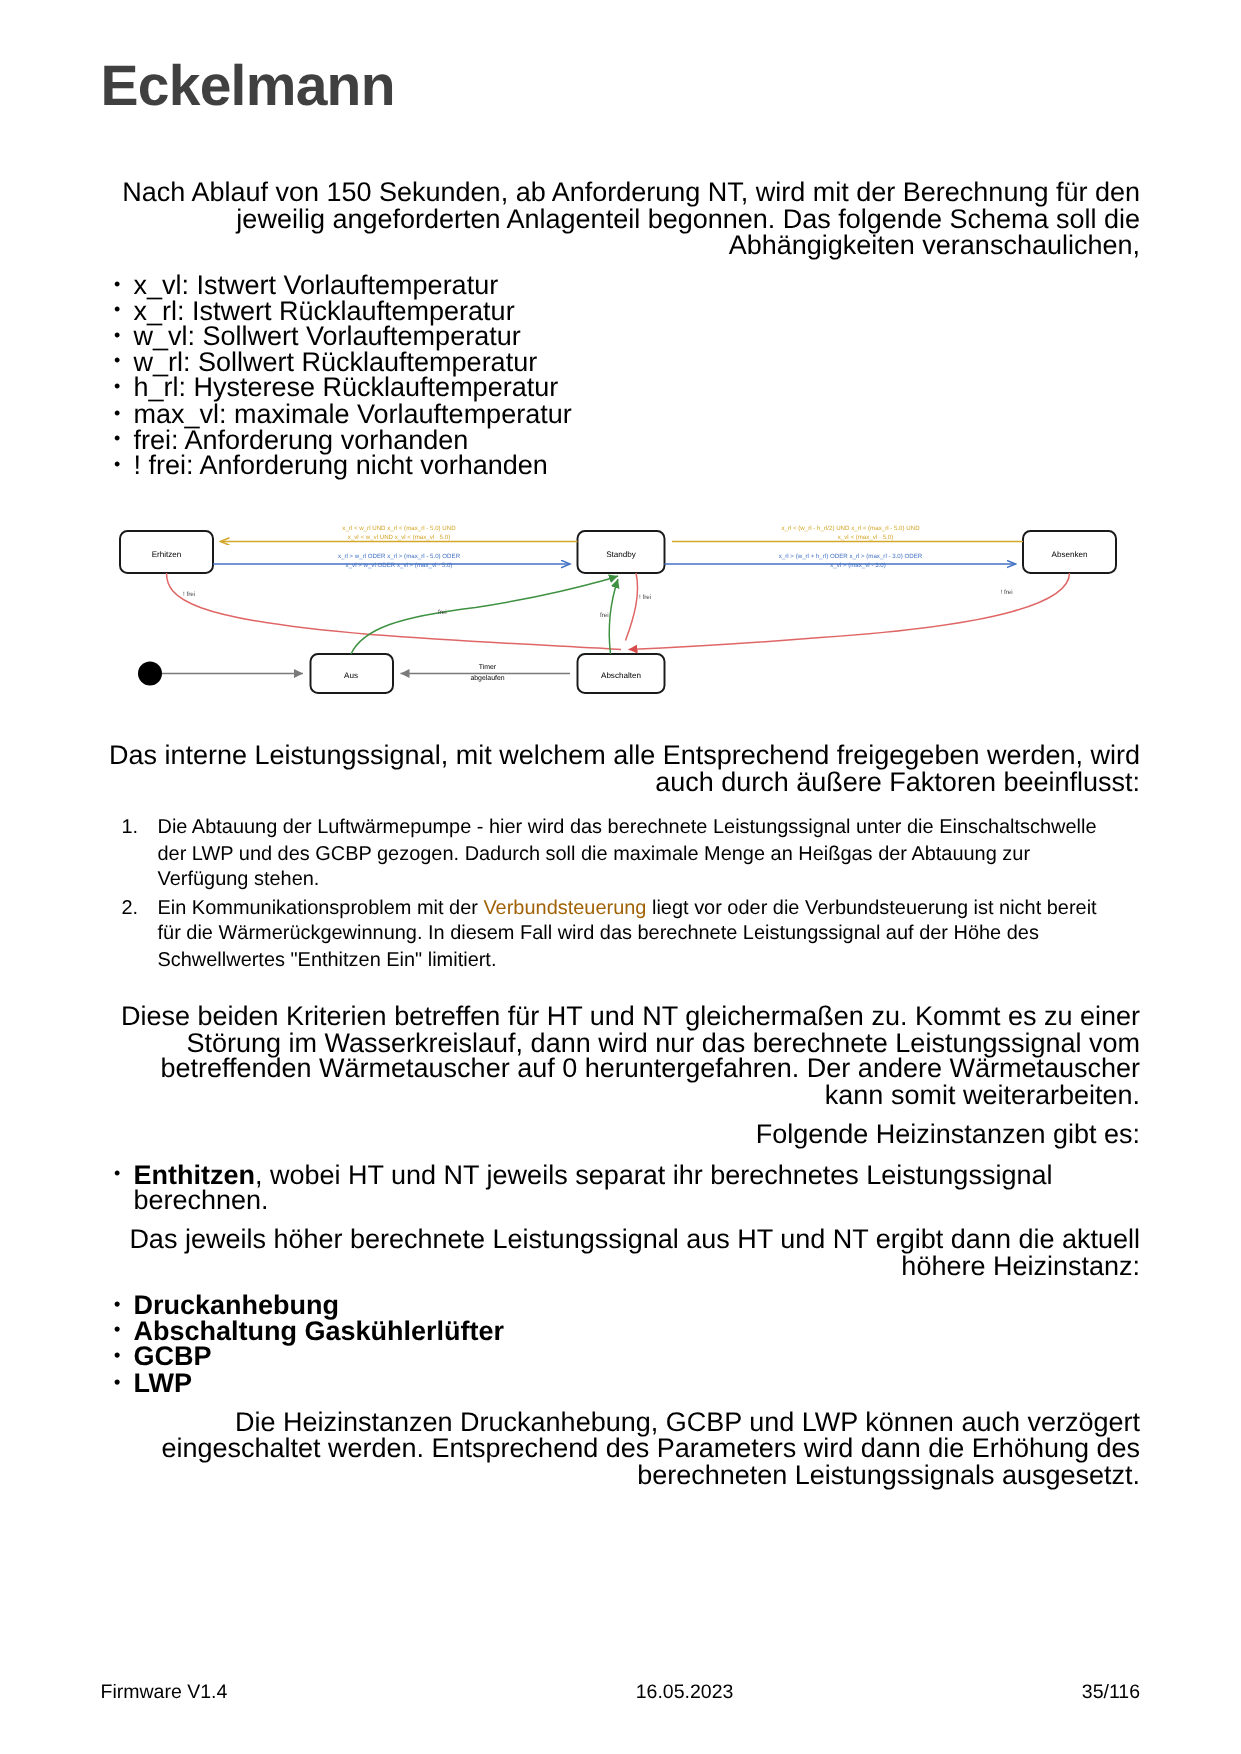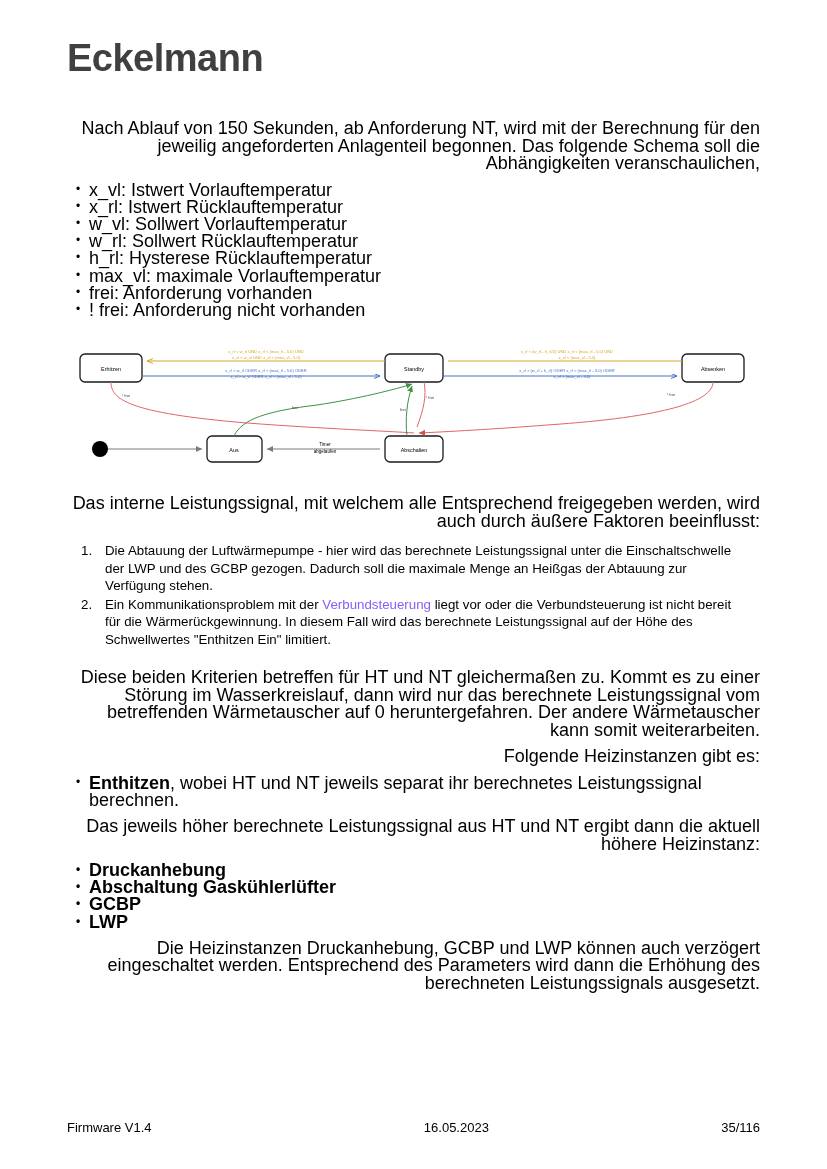--- a/index.html
+++ b/index.html
@@ -79,21 +79,21 @@
     position: relative;
     margin-bottom: 1px;
   }
   ol.numbers > li::before {
     counter-increment: itm;
     content: counter(itm) ".";
     position: absolute;
     left: 2px;
     top: 0;
   }
-  .link { color: #8b5cf6; }
+  .link { color: #a16207; }
   b, .bold { font-weight: bold; }
   .spacer-sm { height: 9px; }
 
   
   .diagram {
     position: relative;
     width: 693px;
     height: 140px;
     margin: 22px 0 14px 0;
   }

